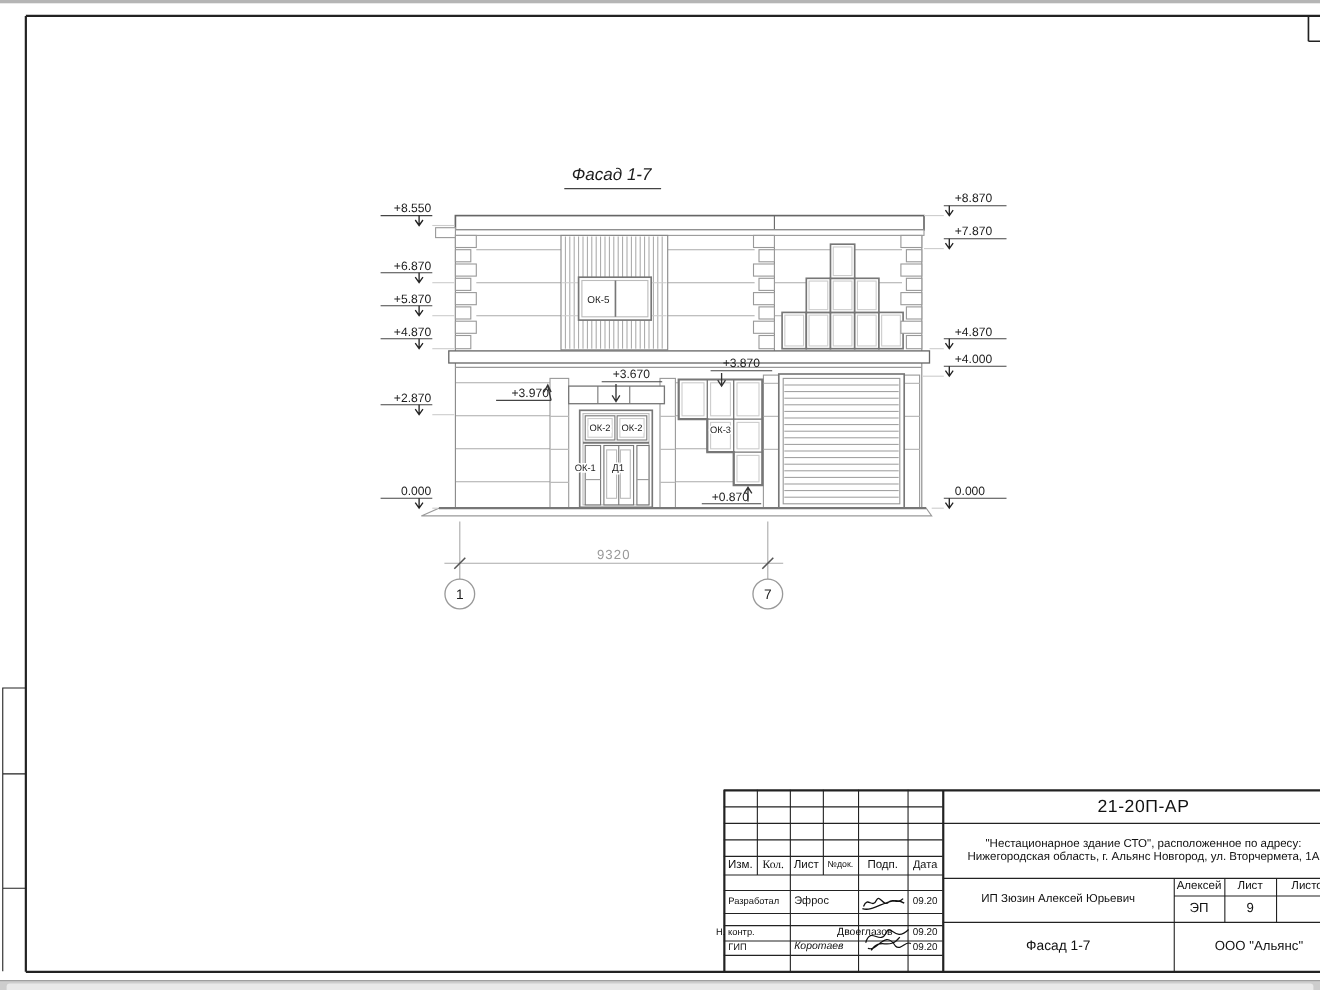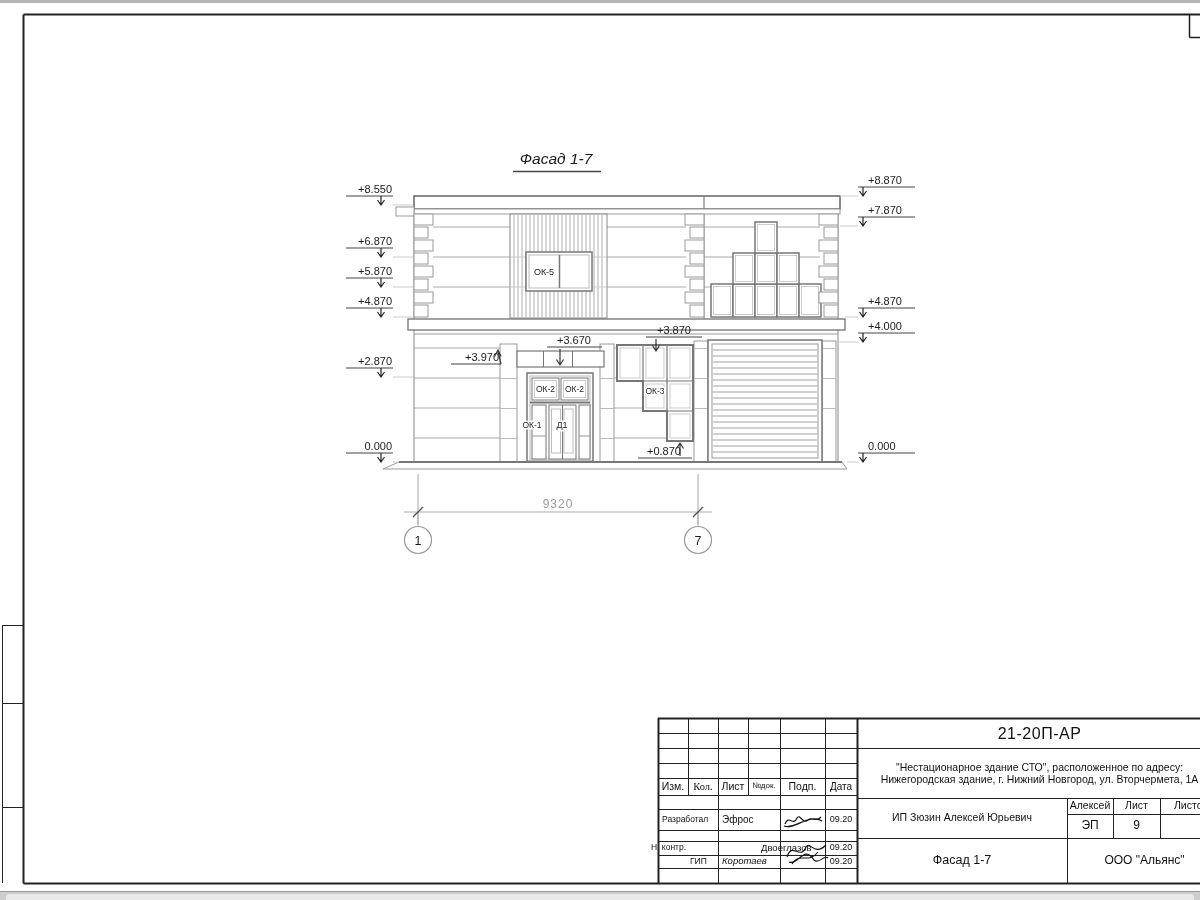--- a/index.html
+++ b/index.html
@@ -299,29 +299,29 @@
     <div class="tb" style="left:825px;top:778px;width:32px;height:17px;font-size:10px;">Дата</div>
 
     <div class="tb left" style="left:659px;top:809px;width:59px;height:21px;font-size:8.5px;">Разработал</div>
     <div class="tb left" style="left:719px;top:809px;width:61px;height:21px;font-size:10px;">Эфрос</div>
     <div class="tb" style="left:825px;top:809px;width:32px;height:21px;font-size:9px;">09.20</div>
 
     <div class="tb left" style="left:648px;top:841px;width:59px;height:14px;font-size:8.5px;">Н. контр.</div>
     <div class="tb left" style="left:758px;top:841px;width:61px;height:14px;font-size:9.5px;">Двоеглазов</div>
     <div class="tb" style="left:825px;top:841px;width:32px;height:14px;font-size:9px;">09.20</div>
 
-    <div class="tb left" style="left:659px;top:855px;width:59px;height:13px;font-size:8.5px;margin-left:28px;">ГИП</div>
+    <div class="tb left" style="left:659px;top:855px;width:59px;height:13px;font-size:8.5px;">ГИП</div>
     <div class="tb left" style="left:719px;top:855px;width:61px;height:13px;font-size:9.5px;font-style:italic;">Коротаев</div>
     <div class="tb" style="left:825px;top:855px;width:32px;height:13px;font-size:9px;">09.20</div>
 
     <div class="tb" style="left:857px;top:718px;width:365px;height:31px;font-size:16px;letter-spacing:0.5px;">21-20П-АР</div>
 
     <div class="tb twolines" style="left:857px;top:749px;width:365px;height:49px;font-size:10.5px;">
       <span>"Нестационарное здание СТО", расположенное по адресу:</span>
-      <span>Нижегородская здание, г. Нижний Новгород, ул. Вторчермета, 1А</span>
+      <span>Нижегородская область, г. Альянс Новгород, ул. Вторчермета, 1А</span>
     </div>
 
     <div class="tb" style="left:857px;top:798px;width:210px;height:40px;font-size:10.5px;">ИП Зюзин Алексей Юрьевич</div>
 
     <div class="tb" style="left:1067px;top:798px;width:46px;height:16px;font-size:10.5px;">Алексей</div>
     <div class="tb" style="left:1113px;top:798px;width:47px;height:16px;font-size:10.5px;">Лист</div>
     <div class="tb" style="left:1160px;top:798px;width:62px;height:16px;font-size:10.5px;">Листов</div>
     <div class="tb" style="left:1067px;top:814px;width:46px;height:24px;font-size:12px;">ЭП</div>
     <div class="tb" style="left:1113px;top:814px;width:47px;height:24px;font-size:12px;">9</div>
 

